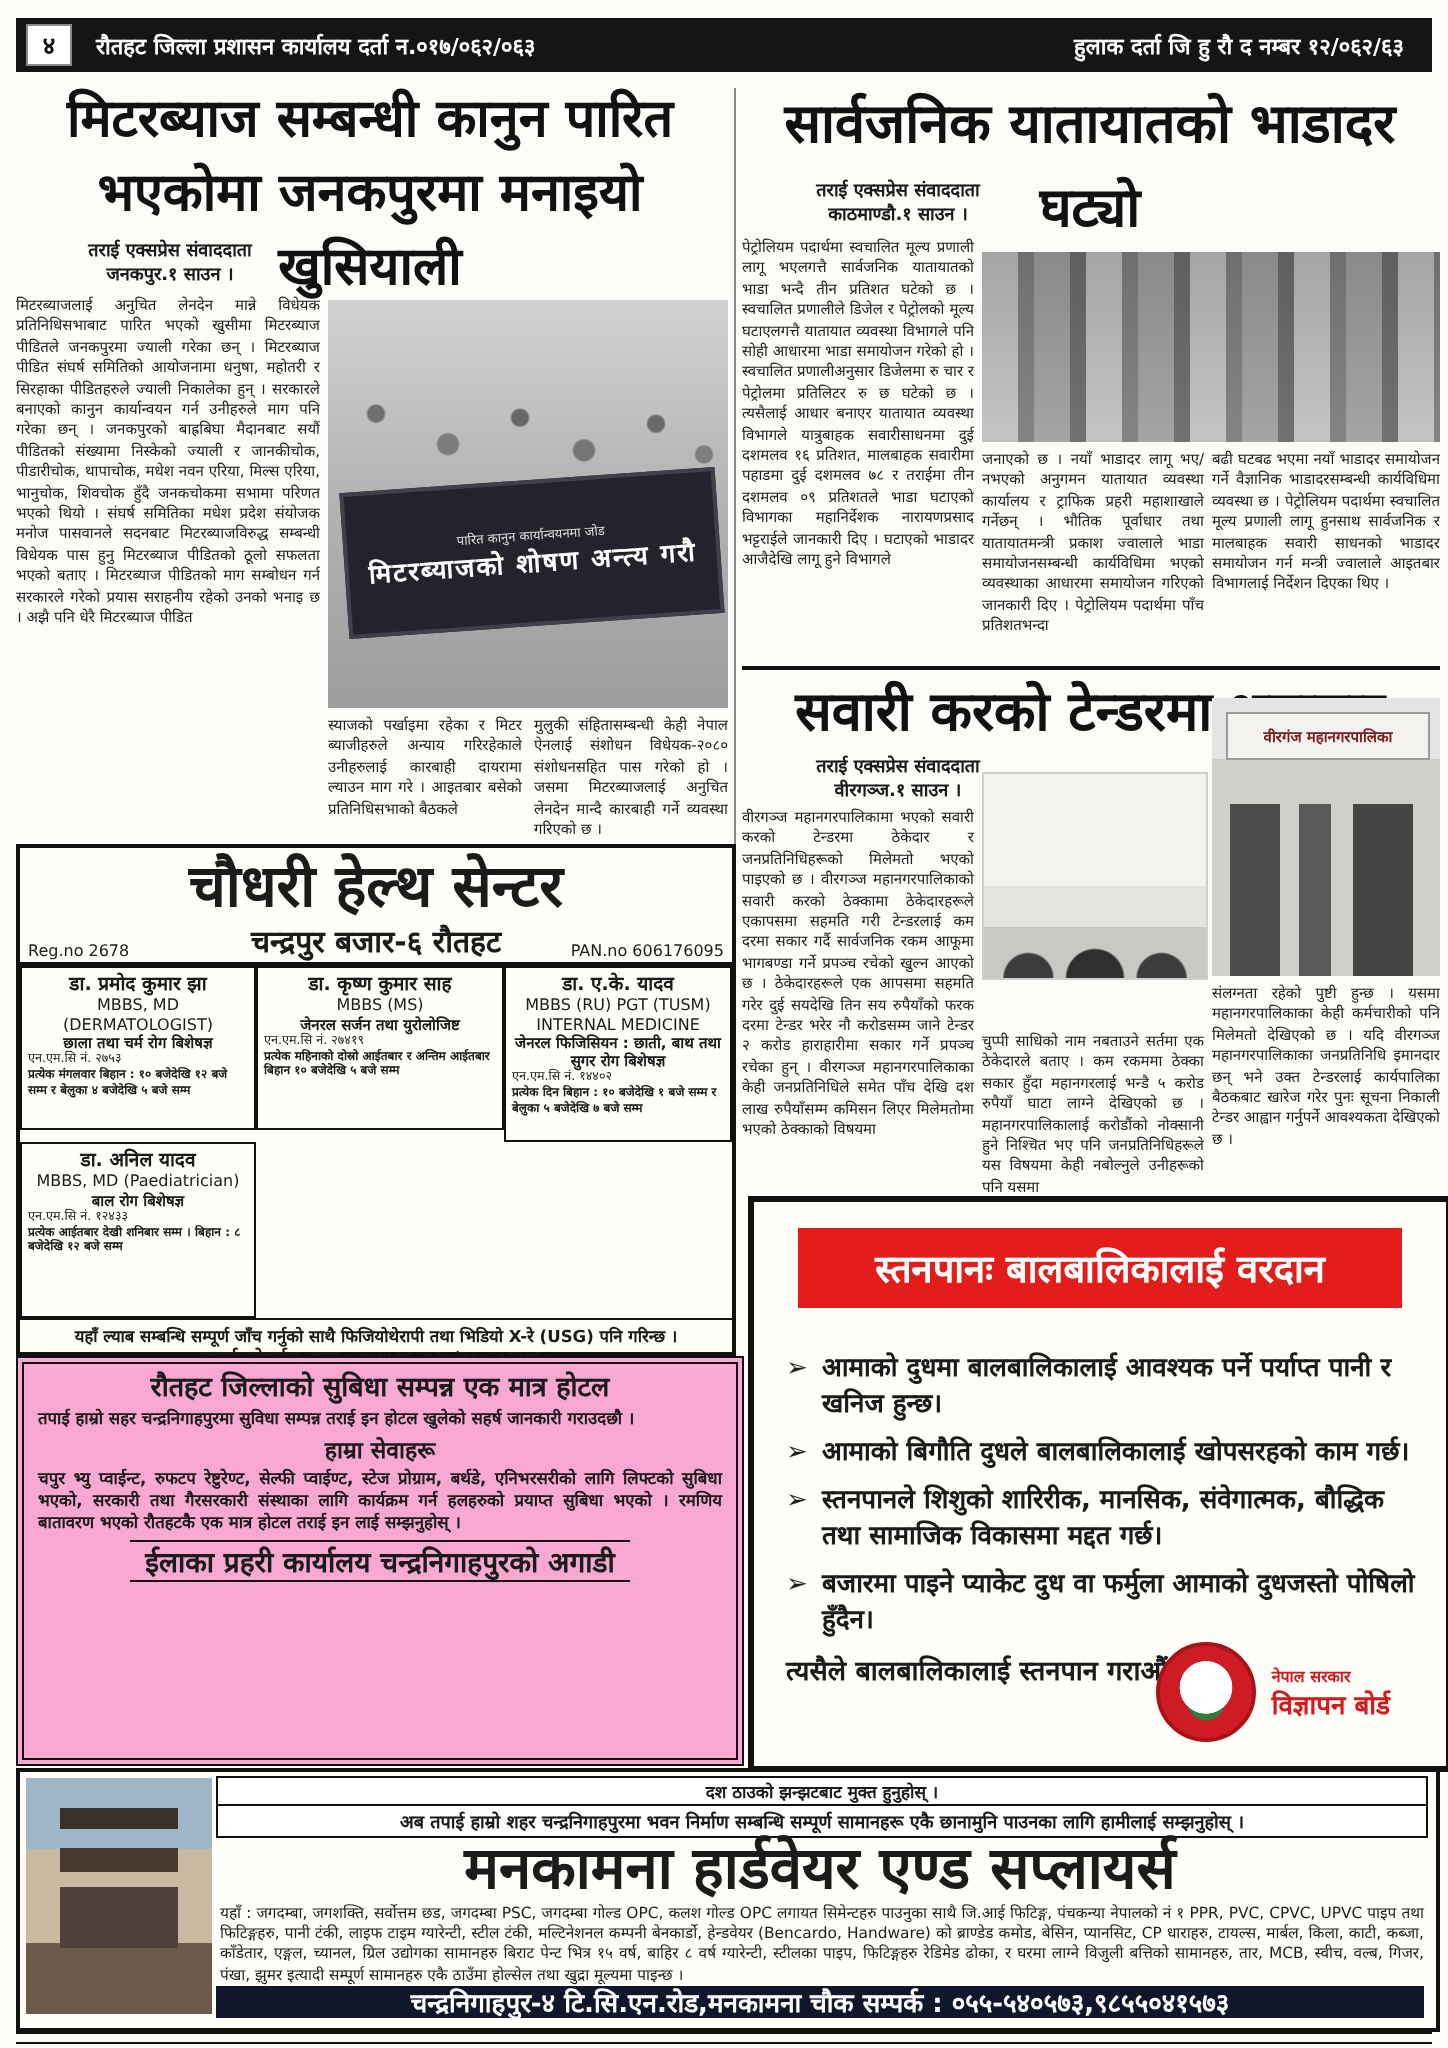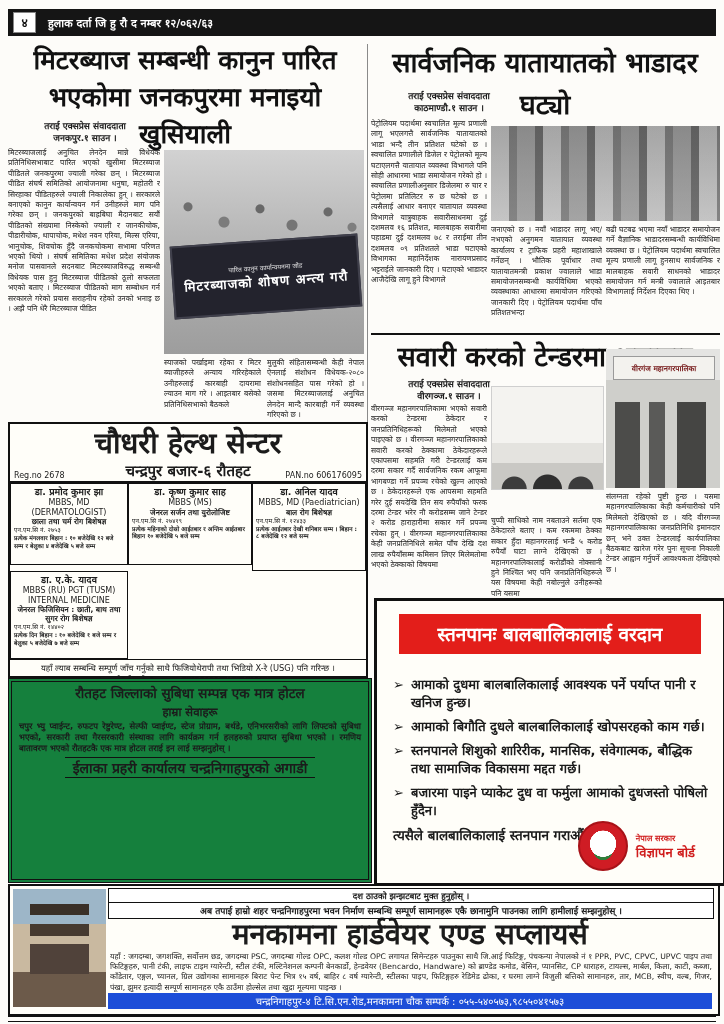--- a/index.html
+++ b/index.html
@@ -62,25 +62,25 @@
   .ch-pan{text-align:right;}
   .ch-place{flex:1;text-align:center;font-size:15px;font-weight:bold;}
   .dtable{display:grid;grid-template-columns:118px 124px 1fr;}
   .dcell{border:1px solid #111;padding:1px 3px;overflow:hidden;}
   .dcell .dn{font-size:9.5px;font-weight:bold;text-align:center;}
   .dcell .dq{font-size:8px;text-align:center;line-height:9.5px;}
   .dcell .ds{font-size:7.5px;font-weight:bold;text-align:center;line-height:9px;}
   .dcell .dm{font-size:6.3px;line-height:8px;}
   .dcell .dh{font-size:6px;line-height:7.6px;font-weight:bold;}
   .r1{height:78px;} .r2{height:84px;}
-  .ch-foot{border-top:1px solid #111;text-align:center;font-weight:normal;}
+  .ch-foot{border-top:1px solid #111;text-align:center;font-weight:bold;}
   .ch-foot .l1{font-size:8.3px;line-height:12px;padding-top:2px;}
   .ch-foot .l2{font-size:9px;line-height:12px;}
   
-  .hotel{left:8px;top:678px;width:356px;height:197px;border:4px double #111;background:#15803d;
+  .hotel{left:8px;top:678px;width:356px;height:197px;border:4px double #111;background:#f9a8d4;
          text-align:center;overflow:hidden;}
   .ho-t1{font-size:13.5px;font-weight:bold;margin-top:2px;}
   .ho-t2{font-size:26px;font-weight:bold;letter-spacing:8px;display:inline-block;
          border-bottom:2px solid #111;line-height:30px;padding:0 18px;}
   .ho-p{font-size:8.4px;font-weight:bold;text-align:justify;margin:2px 7px 0 7px;line-height:11px;}
   .ho-sv{font-size:11.5px;font-weight:bold;margin-top:2px;}
   .ho-loc{font-size:14px;font-weight:bold;display:inline-block;border-bottom:1.5px solid #111;
           border-top:1px solid #111;margin-top:3px;padding:0 8px;}
   .ho-con{font-size:9.5px;font-weight:bold;margin-top:2px;}
   
@@ -98,31 +98,32 @@
       radial-gradient(circle at 50% 60%, #2f7d3b 0 26%, transparent 27%),
       #cf1c24;border:2px solid #a81218;}
   .psa-logo .t1{color:#d01c1c;font-size:8px;font-weight:bold;}
   .psa-logo .t2{color:#d01c1c;font-size:13px;font-weight:bold;}
   
   .bottomad{left:8px;top:884px;width:708px;height:128px;border:2px solid #111;background:#fffef9;}
   .strip{position:absolute;border:1.5px solid #111;display:flex;align-items:center;
          justify-content:center;font-weight:bold;background:#fff;}
   .mk-title{position:absolute;font-size:29px;font-weight:bold;text-align:center;line-height:32px;}
   .mk-body{position:absolute;font-size:7.7px;line-height:10.2px;text-align:justify;font-weight:500;}
-  .mk-bar{position:absolute;background:#1d4ed8;color:#fff;display:flex;align-items:center;
-          justify-content:center;font-size:10px;font-weight:normal;}
+  .mk-bar{position:absolute;background:#0f172a;color:#fff;display:flex;align-items:center;
+          justify-content:center;font-size:13px;font-weight:bold;}
   .dbl-rule{left:8px;top:1016px;width:708px;height:4px;border-top:1.5px solid #111;border-bottom:1.5px solid #111;}
 </style>
 </head>
 <body>
 
 <div class="page">
 
   <header class="abs masthead">
     <span class="pagenum">४</span>
+    <span class="mast-left">रौतहट जिल्ला प्रशासन कार्यालय दर्ता न.०१७/०६२/०६३</span>
     <span class="mast-right">हुलाक दर्ता जि हु रौ द नम्बर १२/०६२/६३</span>
   </header>
 
   <div class="abs vrule"></div>
 
   <h1 class="abs hl" style="left:6px;top:42px;width:358px;height:76px;font-size:26px;line-height:37px;margin:0;">मिटरब्याज सम्बन्धी कानुन पारित भएकोमा जनकपुरमा मनाइयो खुसियाली</h1>
   <div class="abs byline" style="left:10px;top:120px;width:150px;">
     <div>तराई एक्सप्रेस संवाददाता</div>
     <div>जनकपुर.१ साउन ।</div>
   </div>
@@ -154,42 +155,43 @@
         <div class="dh">प्रत्येक मंगलवार बिहान : १० बजेदेखि १२ बजे सम्म र बेलुका ४ बजेदेखि ५ बजे सम्म</div>
       </div>
       <div class="dcell r1">
         <div class="dn">डा. कृष्ण कुमार साह</div>
         <div class="dq">MBBS (MS)</div>
         <div class="ds">जेनरल सर्जन तथा युरोलोजिष्ट</div>
         <div class="dm">एन.एम.सि नं. २७४१९</div>
         <div class="dh">प्रत्येक महिनाको दोस्रो आईतबार र अन्तिम आईतबार बिहान १० बजेदेखि ५ बजे सम्म</div>
       </div>
       <div class="dcell r2">
+        <div class="dn">डा. ए.के. यादव</div>
+        <div class="dq">MBBS (RU) PGT (TUSM) INTERNAL MEDICINE</div>
+        <div class="ds">जेनरल फिजिसियन : छाती, बाथ तथा सुगर रोग बिशेषज्ञ</div>
+        <div class="dm">एन.एम.सि नं. १४४०२</div>
+        <div class="dh">प्रत्येक दिन बिहान : १० बजेदेखि १ बजे सम्म र बेलुका ५ बजेदेखि ७ बजे सम्म</div>
+      </div>
+      <div class="dcell r2">
         <div class="dn">डा. अनिल यादव</div>
         <div class="dq">MBBS, MD (Paediatrician)</div>
         <div class="ds">बाल रोग बिशेषज्ञ</div>
         <div class="dm">एन.एम.सि नं. १२४३३</div>
         <div class="dh">प्रत्येक आईतबार देखी शनिबार सम्म । बिहान : ८ बजेदेखि १२ बजे सम्म</div>
       </div>
-      <div class="dcell r2">
-        <div class="dn">डा. ए.के. यादव</div>
-        <div class="dq">MBBS (RU) PGT (TUSM) INTERNAL MEDICINE</div>
-        <div class="ds">जेनरल फिजिसियन : छाती, बाथ तथा सुगर रोग बिशेषज्ञ</div>
-        <div class="dm">एन.एम.सि नं. १४४०२</div>
-        <div class="dh">प्रत्येक दिन बिहान : १० बजेदेखि १ बजे सम्म र बेलुका ५ बजेदेखि ७ बजे सम्म</div>
-      </div>
     </div>
     <div class="ch-foot">
       <div class="l1">यहाँ ल्याब सम्बन्धि सम्पूर्ण जाँच गर्नुको साथै फिजियोथेरापी तथा भिडियो X-रे (USG) पनि गरिन्छ ।</div>
       <div class="l2">सम्पर्क मोबाईल नम्बर : ९८४५१६३९६०/९८०३८३३०५०</div>
     </div>
   </section>
 
   <section class="abs hotel">
     <div class="ho-t1">रौतहट जिल्लाको सुबिधा सम्पन्न एक मात्र होटल</div>
+    <div class="ho-p">तपाई हाम्रो सहर चन्द्रनिगाहपुरमा सुविधा सम्पन्न तराई इन होटल खुलेको सहर्ष जानकारी गराउदछौ ।</div>
     <div class="ho-sv">हाम्रा सेवाहरू</div>
     <div class="ho-p">चपुर भ्यु प्वाईन्ट, रुफटप रेष्टुरेण्ट, सेल्फी प्वाईण्ट, स्टेज प्रोग्राम, बर्थडे, एनिभरसरीको लागि लिफ्टको सुबिधा भएको, सरकारी तथा गैरसरकारी संस्थाका लागि कार्यक्रम गर्न हलहरुको प्रयाप्त सुबिधा भएको । रमणिय बातावरण भएको रौतहटकै एक मात्र होटल तराई इन लाई सम्झनुहोस् ।</div>
     <div><span class="ho-loc">ईलाका प्रहरी कार्यालय चन्द्रनिगाहपुरको अगाडी</span></div>
   </section>
 
   <h1 class="abs hl" style="left:370px;top:42px;width:350px;height:42px;font-size:27px;line-height:42px;margin:0;">सार्वजनिक यातायातको भाडादर घट्यो</h1>
   <div class="abs byline" style="left:374px;top:90px;width:150px;">
     <div>तराई एक्सप्रेस संवाददाता</div>
     <div>काठमाण्डौ.१ साउन ।</div>
   </div>

